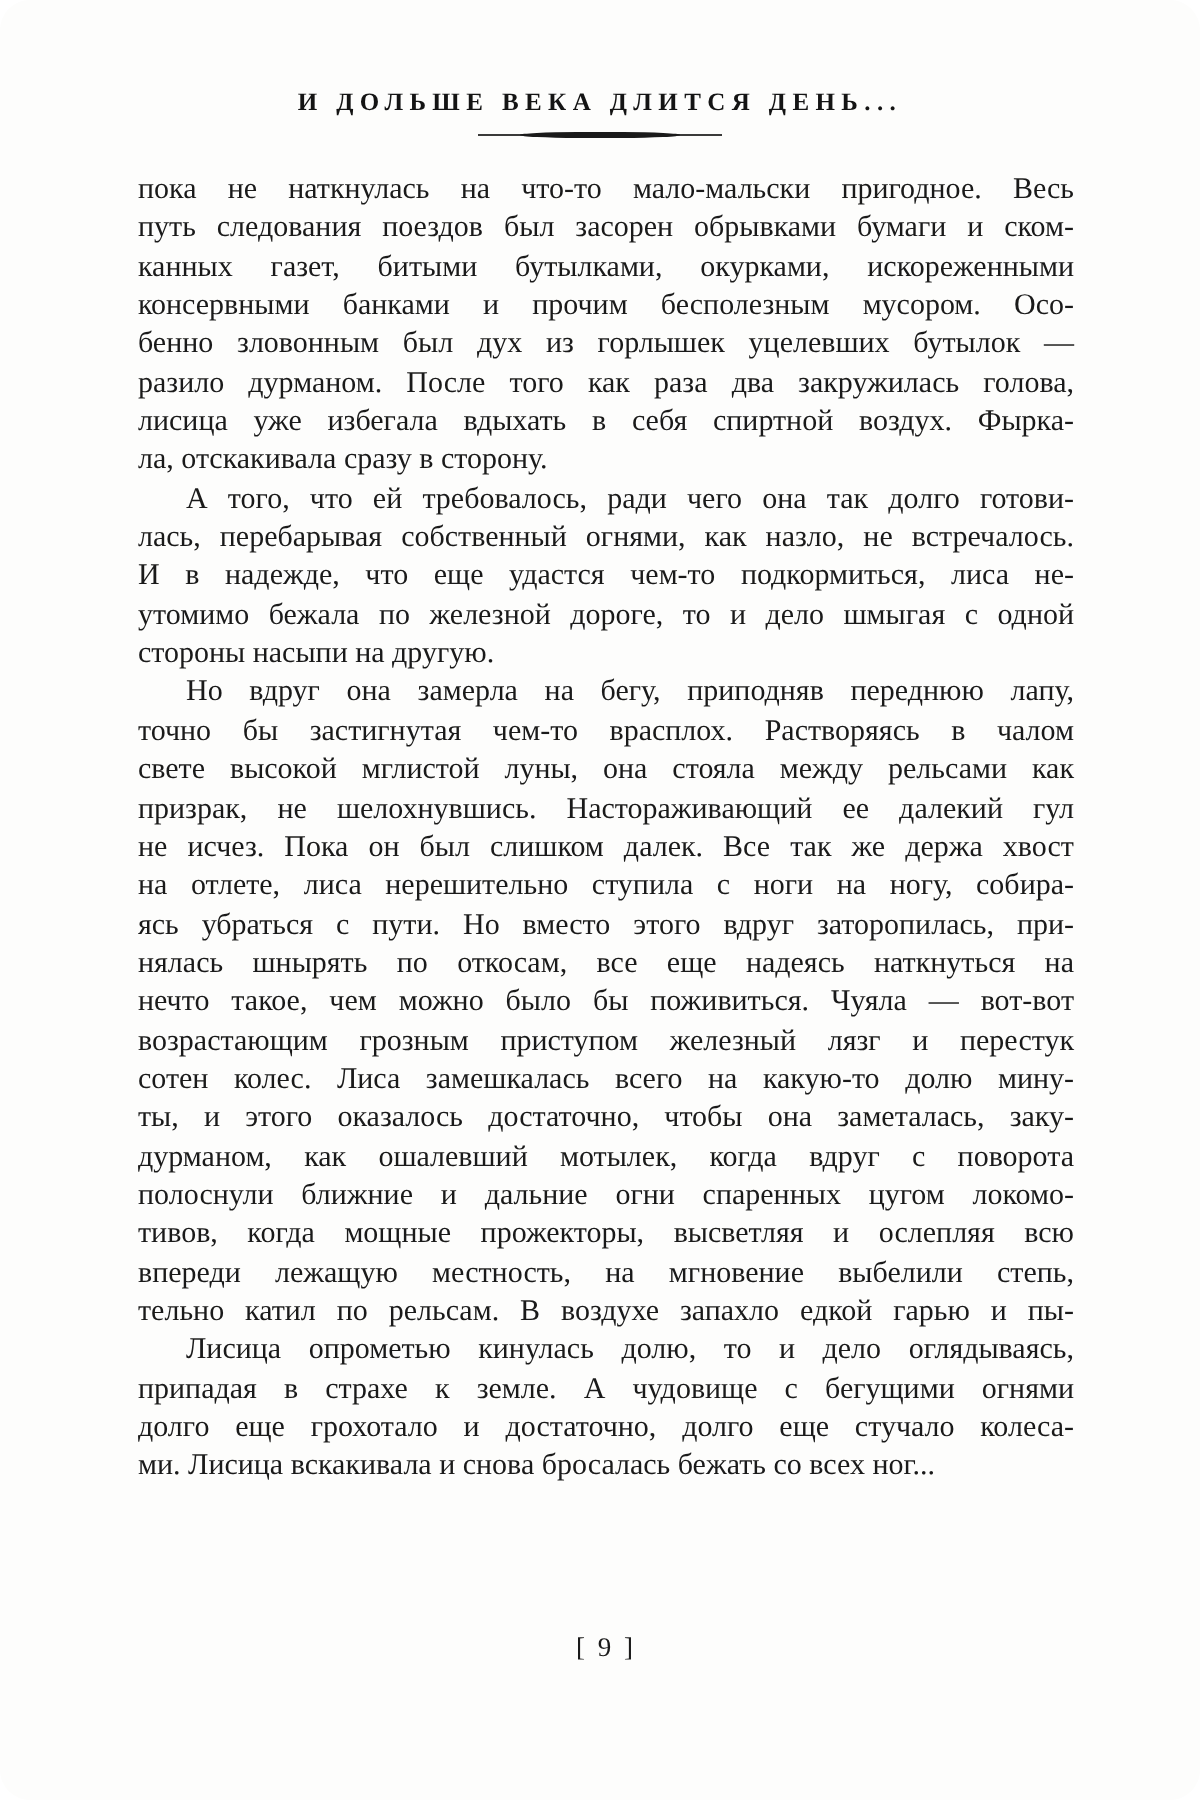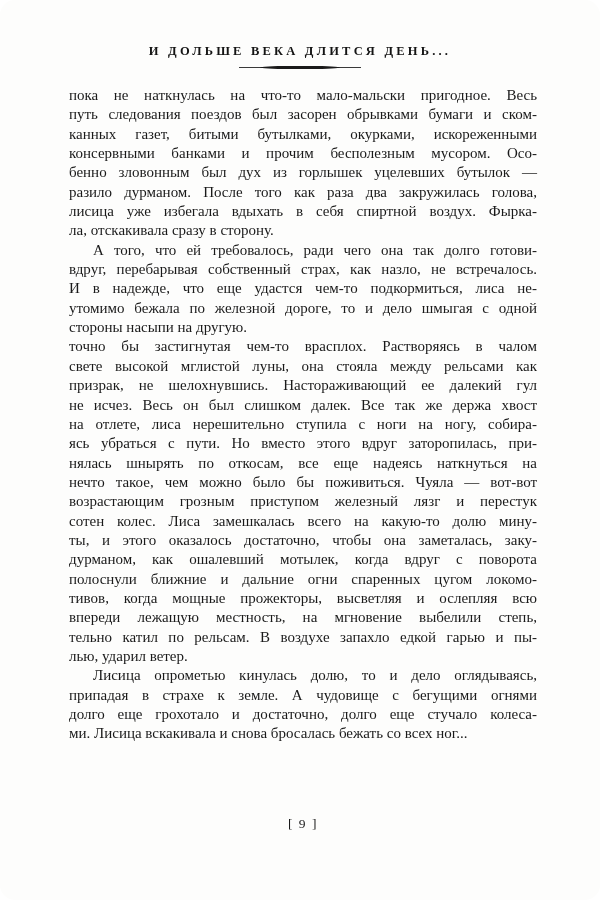--- a/index.html
+++ b/index.html
@@ -106,41 +106,41 @@
   <main class="text-block" id="body-text">
       <div class="line">пока не наткнулась на что-то мало-мальски пригодное. Весь</div>
       <div class="line">путь следования поездов был засорен обрывками бумаги и ском-</div>
       <div class="line">канных газет, битыми бутылками, окурками, искореженными</div>
       <div class="line">консервными банками и прочим бесполезным мусором. Осо-</div>
       <div class="line">бенно зловонным был дух из горлышек уцелевших бутылок —</div>
       <div class="line">разило дурманом. После того как раза два закружилась голова,</div>
       <div class="line">лисица уже избегала вдыхать в себя спиртной воздух. Фырка-</div>
       <div class="line last">ла, отскакивала сразу в сторону.</div>
       <div class="line indent">А того, что ей требовалось, ради чего она так долго готови-</div>
-      <div class="line">вдруг, перебарывая собственный страх, как назло, не встречалось.</div>
+      <div class="line">лась, перебарывая собственный огнями, как назло, не встречалось.</div>
       <div class="line">И в надежде, что еще удастся чем-то подкормиться, лиса не-</div>
       <div class="line">утомимо бежала по железной дороге, то и дело шмыгая с одной</div>
       <div class="line last">стороны насыпи на другую.</div>
+      <div class="line indent">Но вдруг она замерла на бегу, приподняв переднюю лапу,</div>
       <div class="line">точно бы застигнутая чем-то врасплох. Растворяясь в чалом</div>
       <div class="line">свете высокой мглистой луны, она стояла между рельсами как</div>
       <div class="line">призрак, не шелохнувшись. Настораживающий ее далекий гул</div>
-      <div class="line">не исчез. Весь он был слишком далек. Все так же держа хвост</div>
+      <div class="line">не исчез. Пока он был слишком далек. Все так же держа хвост</div>
       <div class="line">на отлете, лиса нерешительно ступила с ноги на ногу, собира-</div>
       <div class="line">ясь убраться с пути. Но вместо этого вдруг заторопилась, при-</div>
       <div class="line">нялась шнырять по откосам, все еще надеясь наткнуться на</div>
       <div class="line">нечто такое, чем можно было бы поживиться. Чуяла — вот-вот</div>
       <div class="line">возрастающим грозным приступом железный лязг и перестук</div>
       <div class="line">сотен колес. Лиса замешкалась всего на какую-то долю мину-</div>
       <div class="line">ты, и этого оказалось достаточно, чтобы она заметалась, заку-</div>
       <div class="line">дурманом, как ошалевший мотылек, когда вдруг с поворота</div>
       <div class="line">полоснули ближние и дальние огни спаренных цугом локомо-</div>
       <div class="line">тивов, когда мощные прожекторы, высветляя и ослепляя всю</div>
       <div class="line">впереди лежащую местность, на мгновение выбелили степь,</div>
       <div class="line">тельно катил по рельсам. В воздухе запахло едкой гарью и пы-</div>
-      <div class="line last">лью, ударил ветер.</div>
       <div class="line indent">Лисица опрометью кинулась долю, то и дело оглядываясь,</div>
       <div class="line">припадая в страхе к земле. А чудовище с бегущими огнями</div>
       <div class="line">долго еще грохотало и достаточно, долго еще стучало колеса-</div>
       <div class="line last">ми. Лисица вскакивала и снова бросалась бежать со всех ног...</div>
     </main>
 
   <footer class="folio">[ 9 ]</footer>
 
 </div>
 

